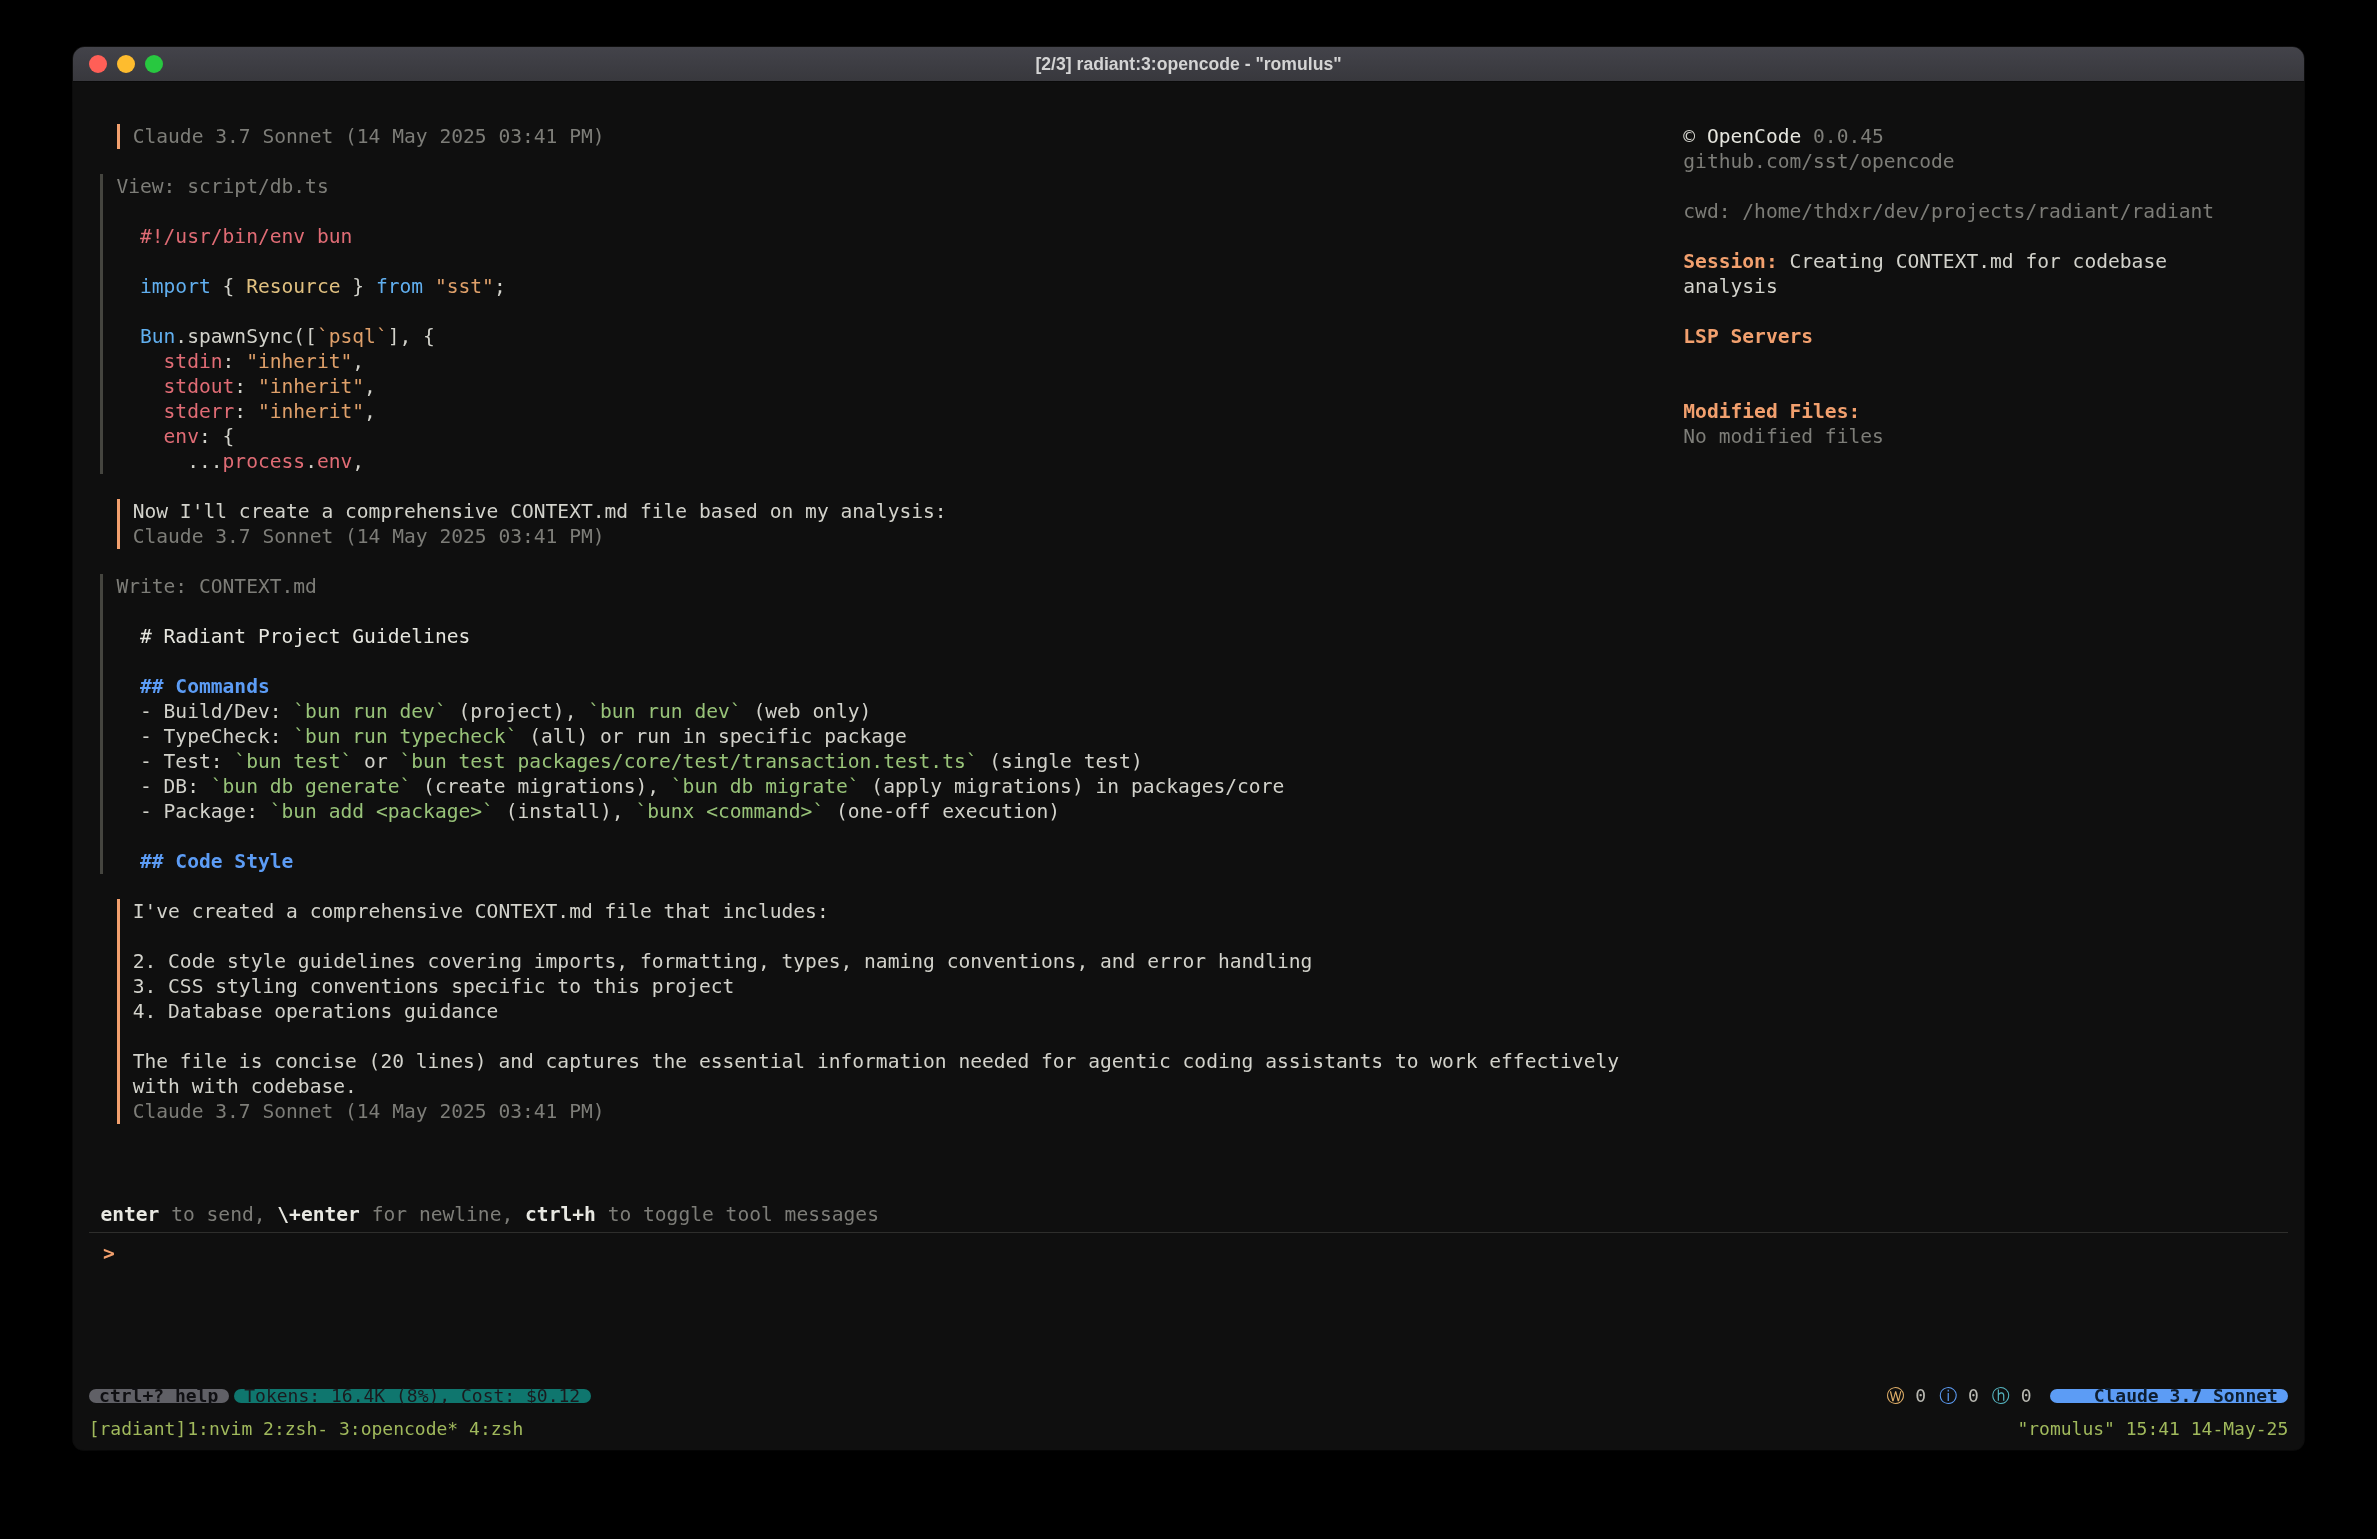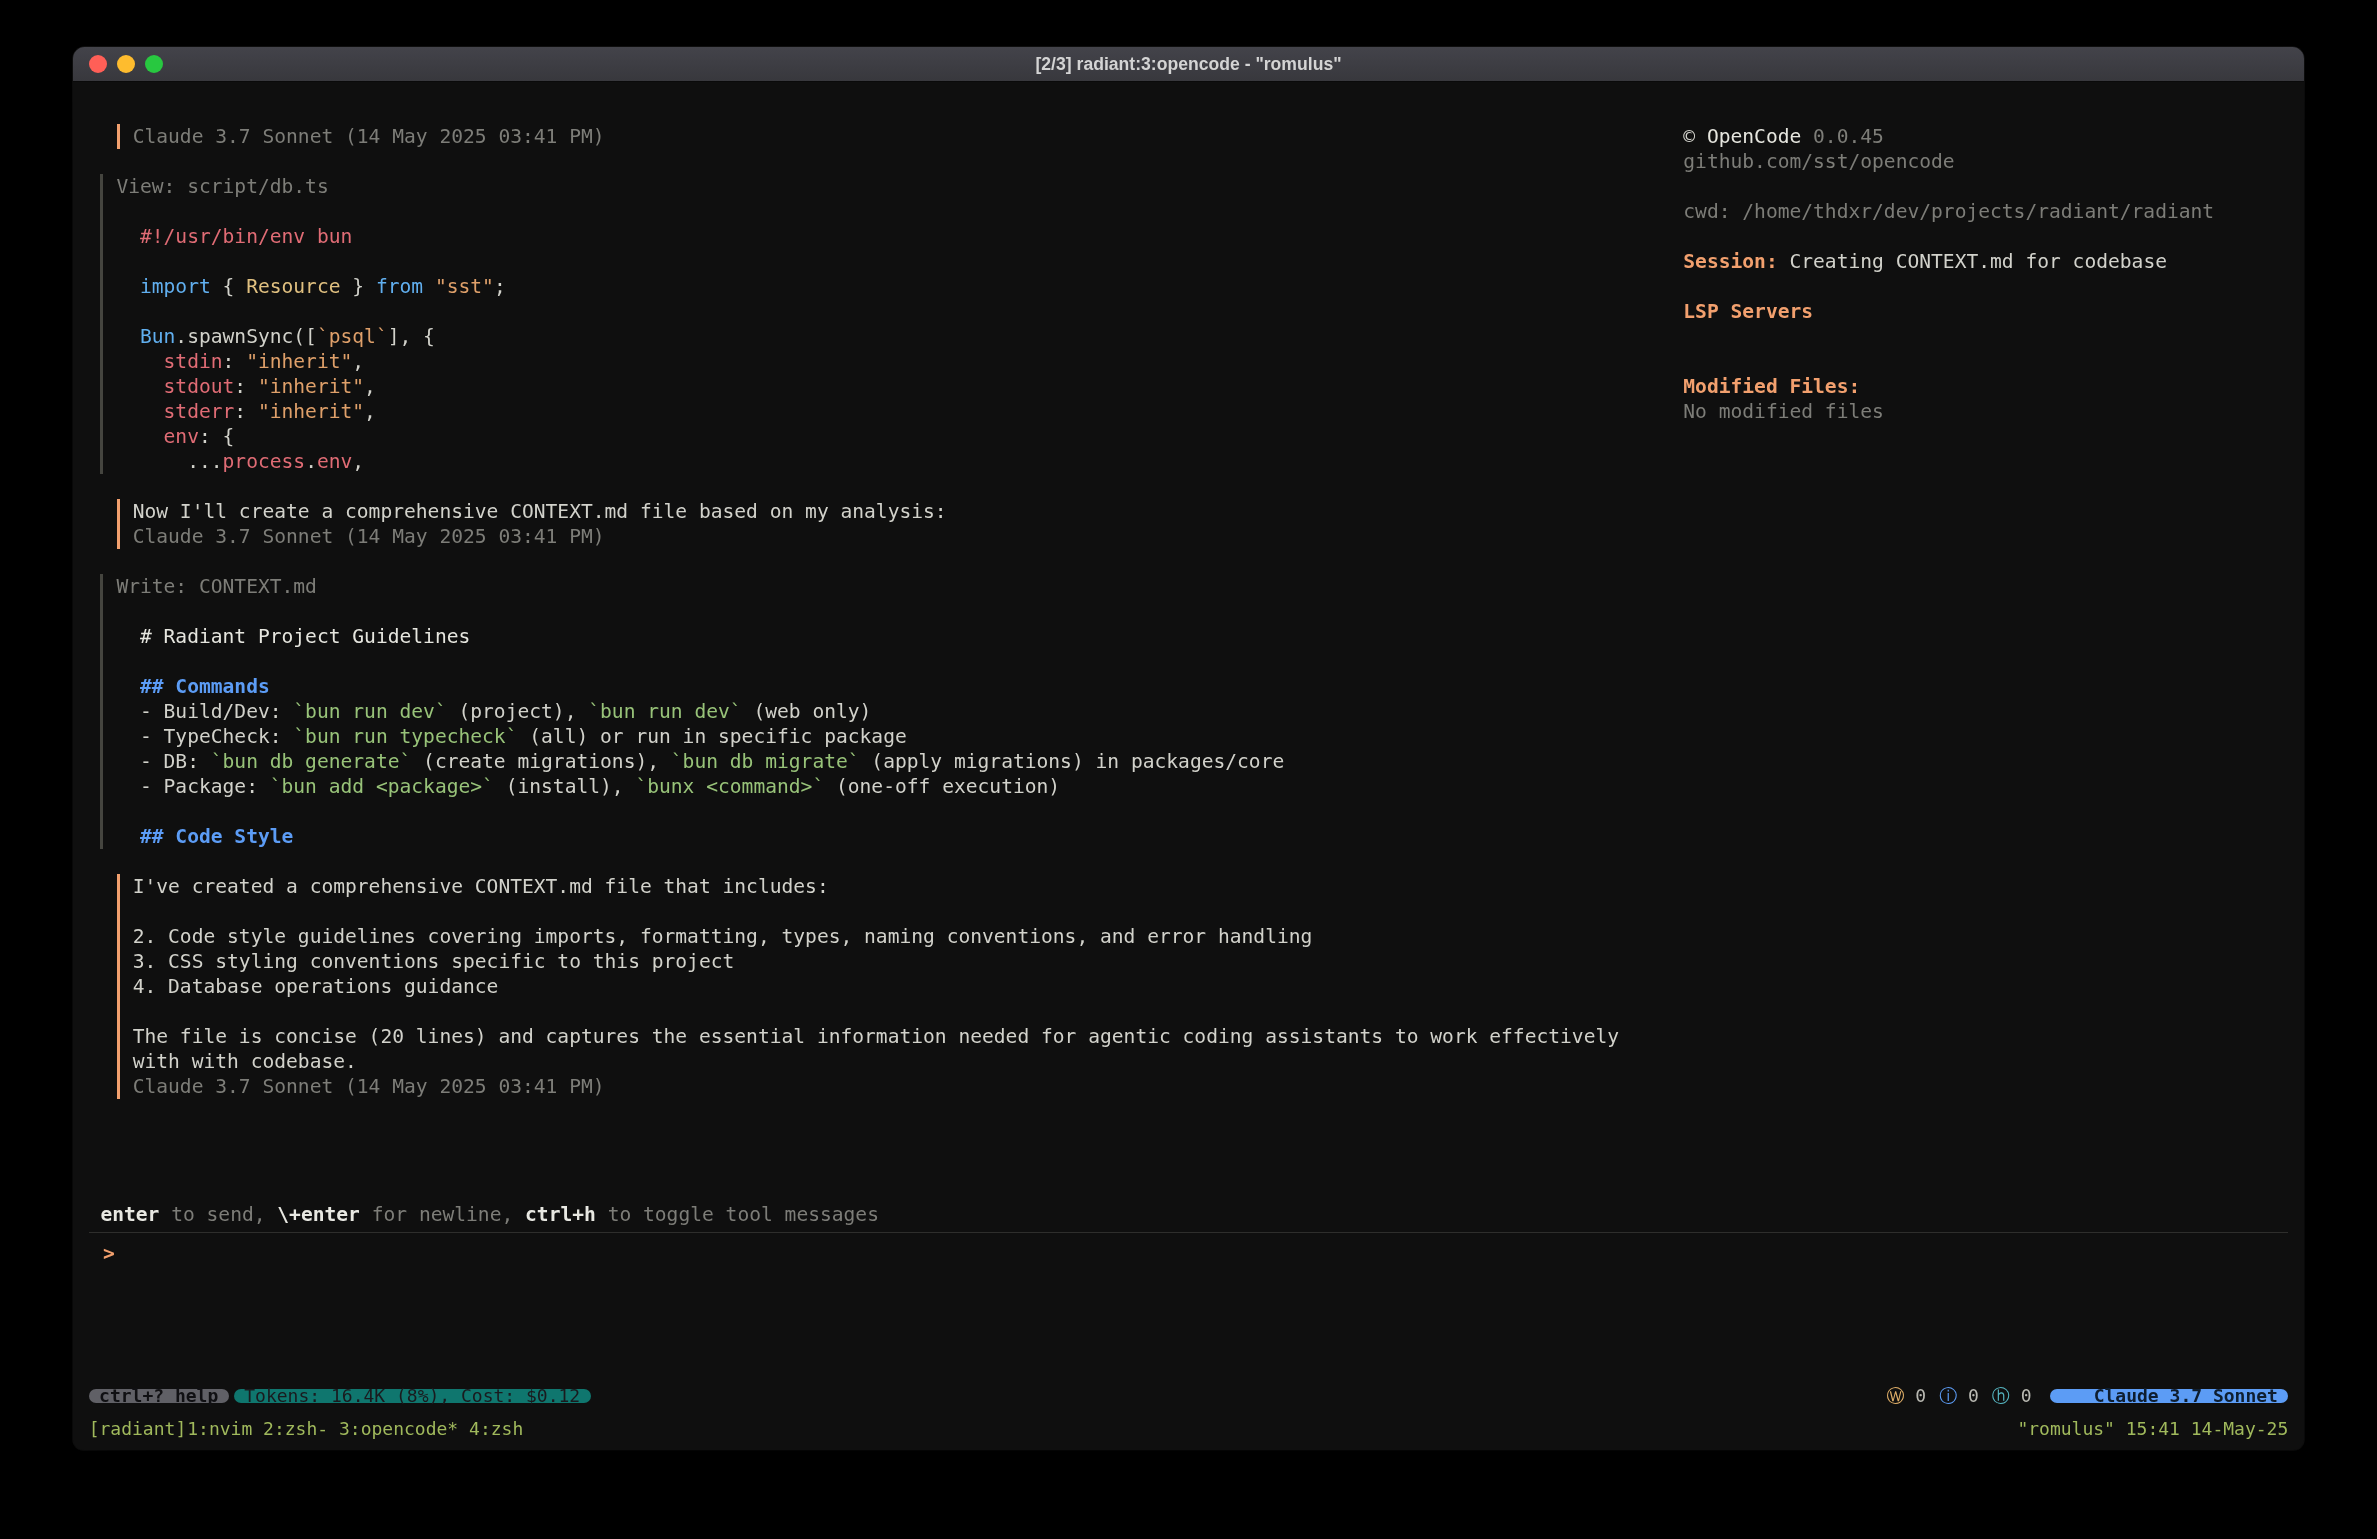--- a/index.html
+++ b/index.html
@@ -111,20 +111,21 @@
             <div class="line"><span class="c-dim">Claude 3.7 Sonnet (14 May 2025 03:41 PM)</span></div>
           </div>
           <div class="block bar-gray">
             <div class="line"><span class="c-dim">Write: CONTEXT.md</span></div>
             <div class="line">&nbsp;</div>
             <div class="line"><span class="c-text">  </span><span class="c-textb"># Radiant Project Guidelines</span></div>
             <div class="line">&nbsp;</div>
             <div class="line"><span class="c-text">  </span><span class="c-blueb">## Commands</span></div>
             <div class="line"><span class="c-text">  - Build/Dev: </span><span class="c-green">`bun run dev`</span><span class="c-text"> (project), </span><span class="c-green">`bun run dev`</span><span class="c-text"> (web only)</span></div>
             <div class="line"><span class="c-text">  - TypeCheck: </span><span class="c-green">`bun run typecheck`</span><span class="c-text"> (all) or run in specific package</span></div>
+            <div class="line"><span class="c-text">  - Test: </span><span class="c-green">`bun test`</span><span class="c-text"> or </span><span class="c-green">`bun test packages/core/test/transaction.test.ts`</span><span class="c-text"> (single test)</span></div>
             <div class="line"><span class="c-text">  - DB: </span><span class="c-green">`bun db generate`</span><span class="c-text"> (create migrations), </span><span class="c-green">`bun db migrate`</span><span class="c-text"> (apply migrations) in packages/core</span></div>
             <div class="line"><span class="c-text">  - Package: </span><span class="c-green">`bun add &lt;package&gt;`</span><span class="c-text"> (install), </span><span class="c-green">`bunx &lt;command&gt;`</span><span class="c-text"> (one-off execution)</span></div>
             <div class="line">&nbsp;</div>
             <div class="line"><span class="c-text">  </span><span class="c-blueb">## Code Style</span></div>
           </div>
           <div class="block bar-accent">
             <div class="line"><span class="c-text">I've created a comprehensive CONTEXT.md file that includes:</span></div>
             <div class="line">&nbsp;</div>
             <div class="line"><span class="c-text">2. Code style guidelines covering imports, formatting, types, naming conventions, and error handling</span></div>
             <div class="line"><span class="c-text">3. CSS styling conventions specific to this project</span></div>
@@ -135,20 +136,21 @@
             <div class="line"><span class="c-dim">Claude 3.7 Sonnet (14 May 2025 03:41 PM)</span></div>
           </div>
         </div>
       <div class="sidebar">
           <div class="line"><span class="c-text">© </span><span class="c-textb">OpenCode</span><span class="c-dim"> 0.0.45</span></div>
           <div class="line"><span class="c-dim">github.com/sst/opencode</span></div>
           <div class="line">&nbsp;</div>
           <div class="line"><span class="c-dim">cwd: /home/thdxr/dev/projects/radiant/radiant</span></div>
           <div class="line">&nbsp;</div>
           <div class="line"><span class="c-accentb">Session:</span><span class="c-text"> Creating CONTEXT.md for codebase</span></div>
+          <div class="line"><span class="c-text">analysis</span></div>
           <div class="line">&nbsp;</div>
           <div class="line"><span class="c-accentb">LSP Servers</span></div>
           <div class="line">&nbsp;</div>
           <div class="line">&nbsp;</div>
           <div class="line"><span class="c-accentb">Modified Files:</span></div>
           <div class="line"><span class="c-dim">No modified files</span></div>
         </div>
     </div>
 
     <div class="help-line">

